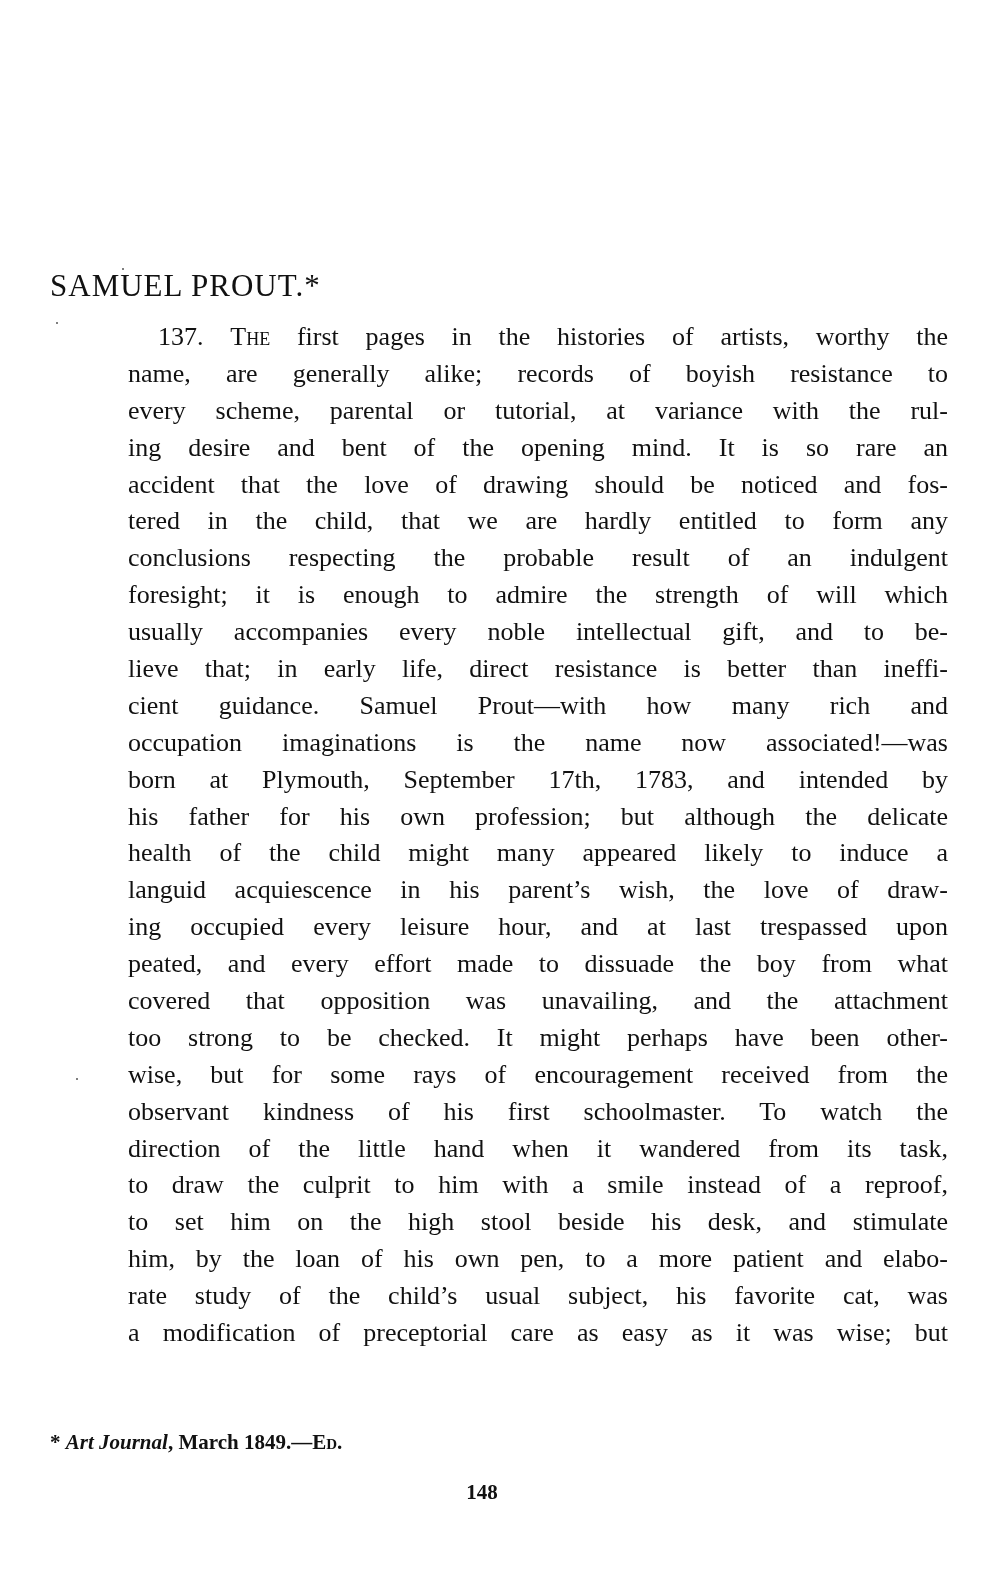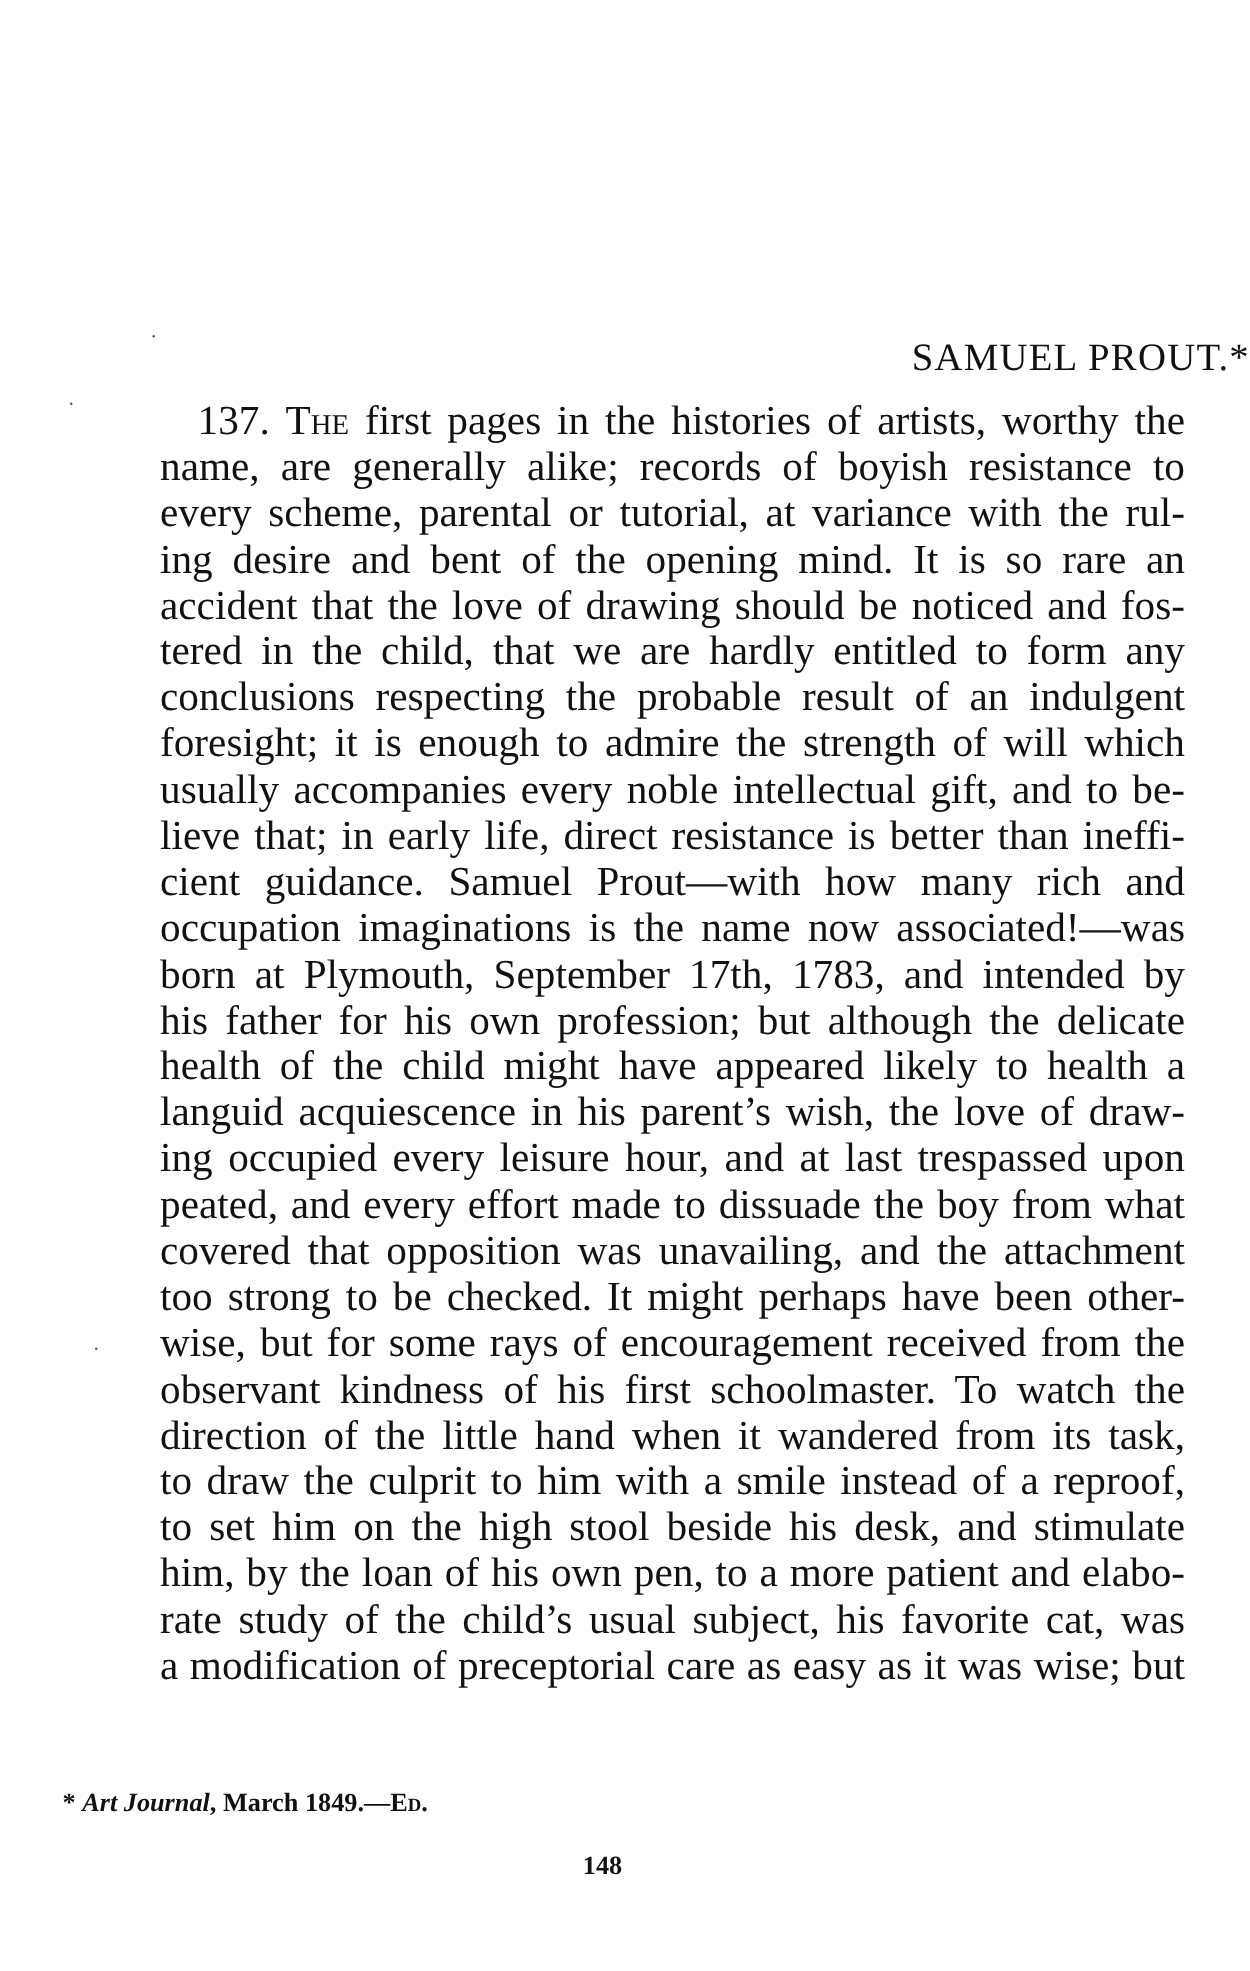--- a/index.html
+++ b/index.html
@@ -3,28 +3,28 @@
 <meta charset="utf-8">
 <style>
   html, body { margin: 0; padding: 0; background: #ffffff; }
   body {
     width: 1000px; height: 1577px; position: relative; overflow: hidden;
     font-family: "Liberation Serif", "DejaVu Serif", serif; color: #111;
   }
   .page { position: absolute; left: 0; top: 0; width: 1000px; height: 1577px; }
   .title {
     position: absolute; left: 0; width: 1000px; top: 268px;
-    text-align: right; font-size: 31px; letter-spacing: 1px; line-height: 36px;
+    text-align: left; font-size: 31px; letter-spacing: 1px; line-height: 36px;
     padding-left: 50px; box-sizing: border-box;
   }
   .body-text {
     position: absolute; left: 128px; width: 820px; top: 319px;
   }
   .line {
-    height: 36.9px; line-height: 36.9px; font-size: 33px;
+    height: 36.9px; line-height: 36.9px; font-size: 26px;
     text-align: justify; text-align-last: justify; white-space: nowrap;
     overflow: visible;
   }
   .line.first { padding-left: 30px; }
   .line.last { text-align-last: justify; }
   .sc { font-variant: small-caps; }
   .footnote {
     position: absolute; left: 0; width: 1000px; top: 1428px;
     text-align: left; font-size: 21px; line-height: 28px; font-weight: bold;
     padding-left: 50px; box-sizing: border-box;
@@ -56,21 +56,21 @@
     <div class="line">accident that the love of drawing should be noticed and fos-</div>
     <div class="line">tered in the child, that we are hardly entitled to form any</div>
     <div class="line">conclusions respecting the probable result of an indulgent</div>
     <div class="line">foresight; it is enough to admire the strength of will which</div>
     <div class="line">usually accompanies every noble intellectual gift, and to be-</div>
     <div class="line">lieve that; in early life, direct resistance is better than ineffi-</div>
     <div class="line">cient guidance.  Samuel Prout—with how many rich and</div>
     <div class="line">occupation imaginations is the name now associated!—was</div>
     <div class="line">born at Plymouth, September 17th, 1783, and intended by</div>
     <div class="line">his father for his own profession; but although the delicate</div>
-    <div class="line">health of the child might have appeared likely to health a</div>
+    <div class="line">health of the child might many appeared likely to induce a</div>
     <div class="line">languid acquiescence in his parent’s wish, the love of draw-</div>
     <div class="line">ing occupied every leisure hour, and at last trespassed upon</div>
     <div class="line">peated, and every effort made to dissuade the boy from what</div>
     <div class="line">covered that opposition was unavailing, and the attachment</div>
     <div class="line">too strong to be checked.  It might perhaps have been other-</div>
     <div class="line">wise, but for some rays of encouragement received from the</div>
     <div class="line">observant kindness of his first schoolmaster.  To watch the</div>
     <div class="line">direction of the little hand when it wandered from its task,</div>
     <div class="line">to draw the culprit to him with a smile instead of a reproof,</div>
     <div class="line">to set him on the high stool beside his desk, and stimulate</div>

